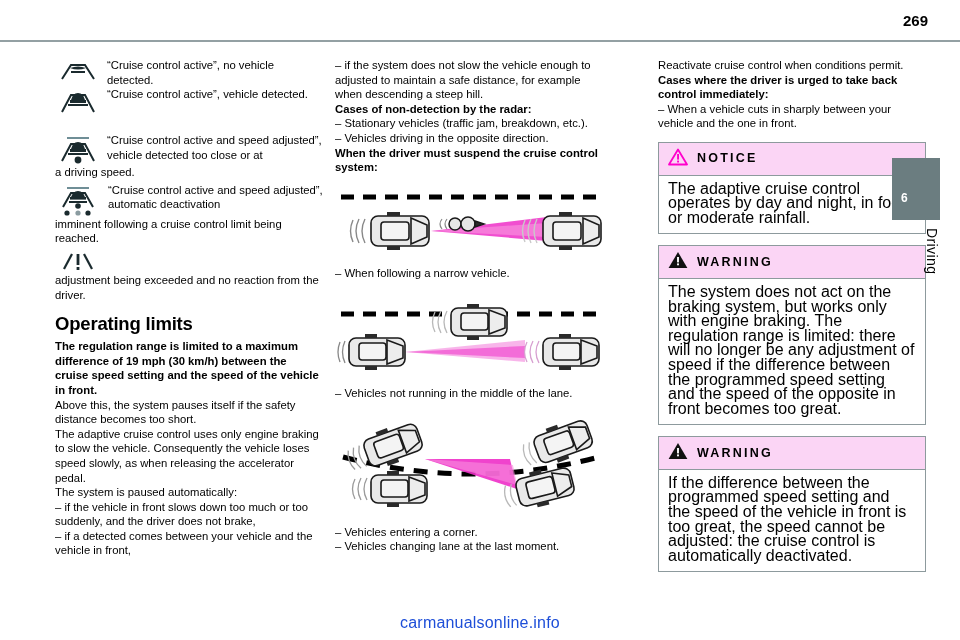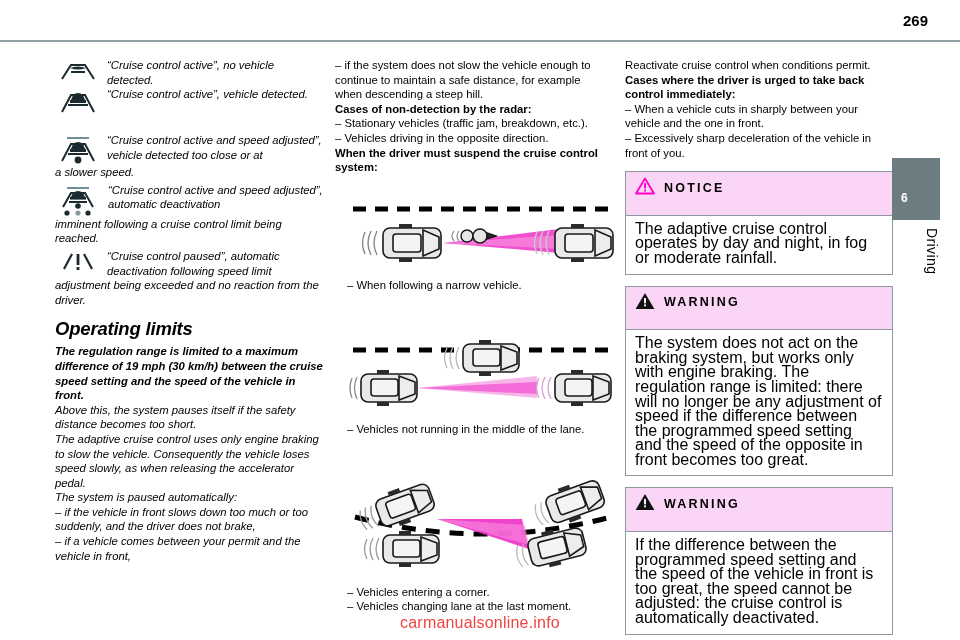--- a/index.html
+++ b/index.html
@@ -47,23 +47,23 @@
     left: 0;
     top: 58px;
     width: 960px;
   }
   .col {
     position: absolute;
     top: 0;
     font-size: 11.3px;
     line-height: 14.6px;
   }
-  #col-left  { left: 55px;  width: 268px; font-style: italic; }
+  #col-left  { left: 55px;  width: 268px; }
   #col-mid   { left: 335px; width: 272px; }
-  #col-right { left: 625px; width: 268px; }
+  #col-right { left: 658px; width: 268px; }
 
   p { margin: 0; padding: 0; }
   .b { font-weight: bold; }
 
   
   .icon-row {
     display: flex;
     align-items: flex-start;
     gap: 6px;
   }
@@ -82,42 +82,42 @@
     font-size: 18.5px;
     font-weight: bold;
     margin: 11px 0 5px 0;
     line-height: 21px;
     letter-spacing: -0.2px;
   }
 
   
   .figure {
     width: 272px;
-    margin: 12px;
+    margin: 0;
   }
   .fig-spacer-top { height: 16px; }
   .caption {
     font-size: 11.3px;
     line-height: 14.6px;
     margin-top: 4px;
   }
   .fig-gap { height: 19px; }
 
   
   .callout {
     border: 1px solid #8d9a9d;
     margin-top: 11px;
     background: #ffffff;
   }
   .callout-head {
     background: #fbd5f5;
     display: flex;
     align-items: center;
     gap: 9px;
-    padding: 5px 9px 16px 9px;
+    padding: 5px 9px 5px 9px;
     border-bottom: 1px solid #8d9a9d;
   }
   .callout-head .label {
     font-size: 12.5px;
     font-weight: bold;
     letter-spacing: 2.2px;
   }
   .callout-body {
     padding: 6px 9px 8px 9px;
     font-size: 16px;
@@ -154,21 +154,21 @@
   }
 
   
   #footer-watermark {
     position: absolute;
     left: 0;
     bottom: 8px;
     width: 960px;
     text-align: center;
     font-size: 16px;
-    color: #ef4444;
+    color: #1d4ed8;
     letter-spacing: 0.2px;
   }
 </style>
 </head>
 <body>
 
 <div id="page-header">
   <div id="page-number">269</div>
   <div id="header-rule"></div>
 </div>
@@ -206,21 +206,21 @@
           <path d="M9 3 L31 3" stroke="#6f8e96" stroke-width="2"></path>
           <path d="M4 26 L13 9 L27 9 L36 26" stroke="#1a2a2e" stroke-width="2" fill="none"></path>
           <path d="M10 19 L30 19" stroke="#1a2a2e" stroke-width="2" fill="none"></path>
           <path d="M15 9 Q20 5 25 9 L27 14 L13 14 Z" fill="#1a2a2e"></path>
           <rect x="12" y="14" width="16" height="3" fill="#1a2a2e"></rect>
           <circle cx="20" cy="25" r="3.4" fill="#1a2a2e"></circle>
         </svg>
       </div>
       <div class="txt">“Cruise control active and speed adjusted”, vehicle detected too close or at</div>
     </div>
-    <p class="cont">a slower speed.</p>
+    <p class="cont">a driving speed.</p>
 
     <div class="icon-row" style="margin-top:3px;gap:7px;">
       <div class="icon-box">
         <svg width="40" height="32" viewBox="0 0 40 32">
           <path d="M9 3 L31 3" stroke="#6f8e96" stroke-width="2"></path>
           <path d="M5 22 L13 8 L27 8 L35 22" stroke="#1a2a2e" stroke-width="2" fill="none"></path>
           <path d="M11 17 L29 17" stroke="#1a2a2e" stroke-width="2" fill="none"></path>
           <path d="M15 8 Q20 4 25 8 L27 12 L13 12 Z" fill="#1a2a2e"></path>
           <rect x="12" y="12" width="16" height="2.6" fill="#1a2a2e"></rect>
           <circle cx="20" cy="21" r="2.8" fill="#1a2a2e"></circle>
@@ -235,36 +235,35 @@
 
     <div class="icon-row" style="margin-top:3px;">
       <div class="icon-box">
         <svg width="40" height="22" viewBox="0 0 40 22">
           <path d="M6 18 L14 3" stroke="#1a2a2e" stroke-width="2.2" fill="none"></path>
           <path d="M34 18 L26 3" stroke="#1a2a2e" stroke-width="2.2" fill="none"></path>
           <rect x="18.6" y="3" width="2.8" height="11" fill="#1a2a2e"></rect>
           <rect x="18.6" y="16" width="2.8" height="3" fill="#1a2a2e"></rect>
         </svg>
       </div>
-      <div class="txt">“Cruise control paused”, automatic deactivation following speed limit</div>
     </div>
     <p class="cont">adjustment being exceeded and no reaction from the driver.</p>
 
     <h2 class="section-title">Operating limits</h2>
 
     <p class="b">The regulation range is limited to a maximum difference of 19 mph (30 km/h) between the cruise speed setting and the speed of the vehicle in front.</p>
     <p>Above this, the system pauses itself if the safety distance becomes too short.</p>
     <p>The adaptive cruise control uses only engine braking to slow the vehicle. Consequently the vehicle loses speed slowly, as when releasing the accelerator pedal.</p>
     <p>The system is paused automatically:</p>
     <p>–  if the vehicle in front slows down too much or too suddenly, and the driver does not brake,</p>
-    <p>–  if a vehicle comes between your permit and the vehicle in front,</p>
+    <p>–  if a detected comes between your vehicle and the vehicle in front,</p>
   </div>
 
   <div class="col" id="col-mid">
-    <p>–  if the system does not slow the vehicle enough to continue to maintain a safe distance, for example when descending a steep hill.</p>
+    <p>–  if the system does not slow the vehicle enough to adjusted to maintain a safe distance, for example when descending a steep hill.</p>
     <p class="b">Cases of non-detection by the radar:</p>
     <p>–  Stationary vehicles (traffic jam, breakdown, etc.).</p>
     <p>–  Vehicles driving in the opposite direction.</p>
     <p class="b">When the driver must suspend the cruise control system:</p>
 
     <div class="fig-spacer-top"></div>
 
     <div class="figure">
       <svg width="272" height="68" viewBox="0 0 272 68">
 
@@ -430,21 +429,20 @@
       </svg>
       <div class="caption">–  Vehicles entering a corner.</div>
       <div class="caption" style="margin-top:0;">–  Vehicles changing lane at the last moment.</div>
     </div>
   </div>
 
   <div class="col" id="col-right">
     <p>Reactivate cruise control when conditions permit.</p>
     <p class="b">Cases where the driver is urged to take back control immediately:</p>
     <p>–  When a vehicle cuts in sharply between your vehicle and the one in front.</p>
-    <p>–  Excessively sharp deceleration of the vehicle in front of you.</p>
 
     <div class="callout">
       <div class="callout-head">
         <span>
           <svg width="20" height="18" viewBox="0 0 20 18">
             <path d="M10 1.5 L19 16.5 L1 16.5 Z" fill="none" stroke="#ff00cc" stroke-width="1.8" stroke-linejoin="round"></path>
             <rect x="9.1" y="6" width="1.9" height="5.6" fill="#ff00cc"></rect>
             <rect x="9.1" y="12.6" width="1.9" height="1.9" fill="#ff00cc"></rect>
           </svg>
         </span>

